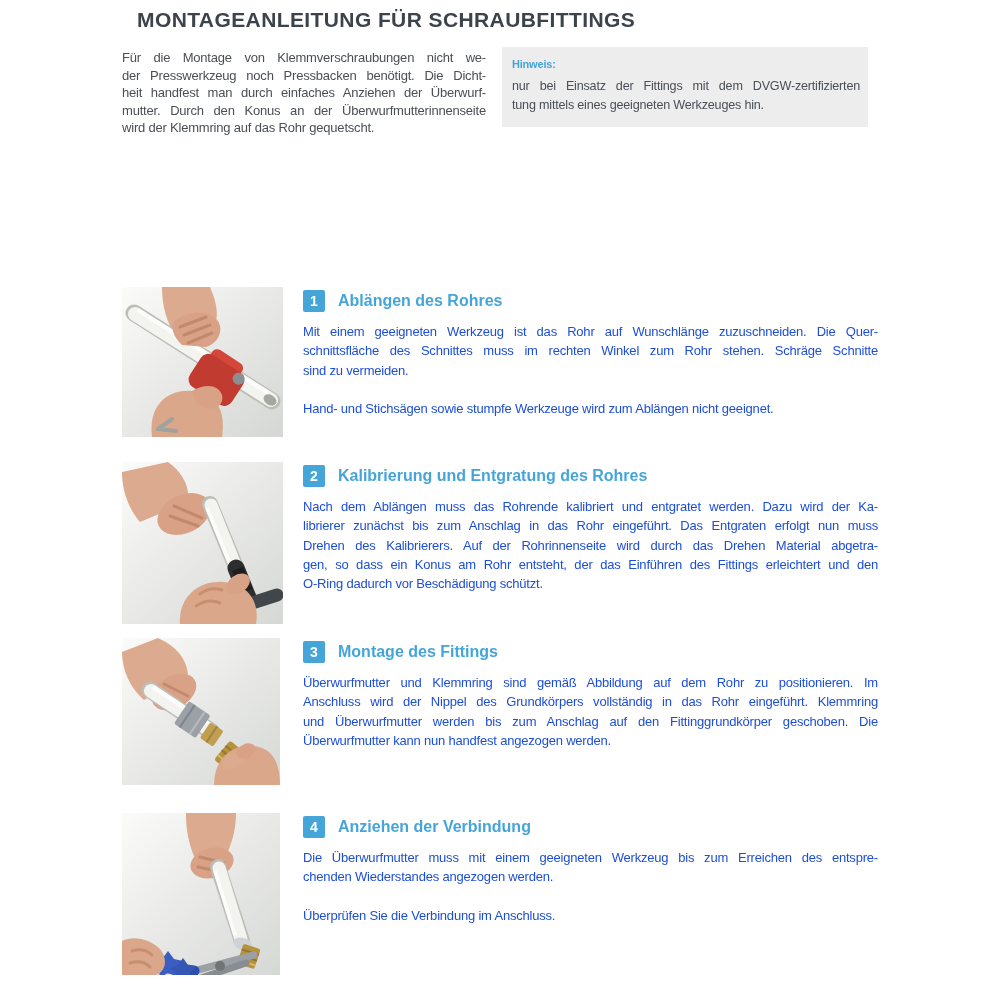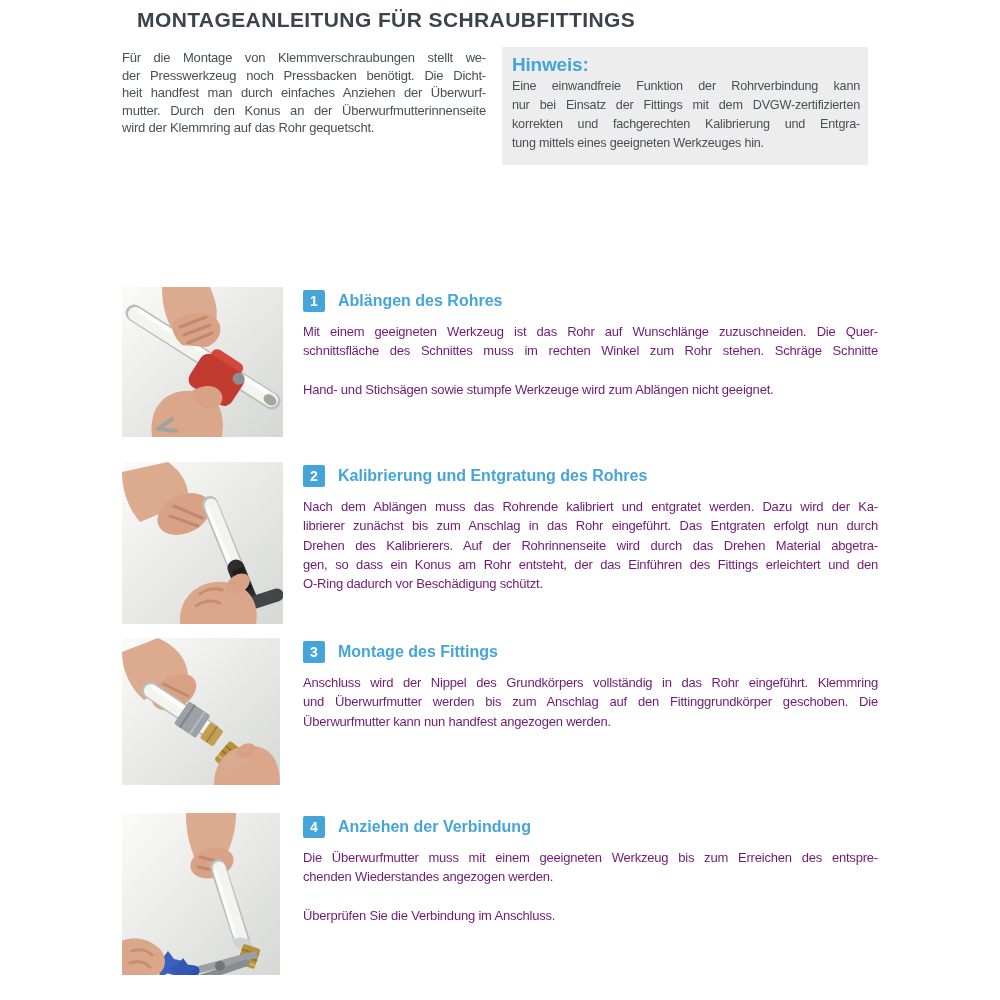--- a/index.html
+++ b/index.html
@@ -21,63 +21,61 @@
     font-size: 13px; line-height: 17.6px; letter-spacing: -0.2px;
     color: #4a4f55;
   }
 
   .note {
     position: absolute; left: 502px; top: 47px; width: 366px;
     background: #ededee; padding: 8px 8px 12px 10px;
     font-size: 12.6px; line-height: 19px; letter-spacing: -0.2px;
     color: #4a4f55;
   }
-  .note-label { color: #45a5d8; font-weight: bold; font-size: 19px; margin-bottom: 3px; }
+  .note-label { color: #45a5d8; font-weight: bold; font-size: 11px; margin-bottom: 3px; }
 
   .step { position: absolute; left: 122px; width: 756px; }
   .step-1 { top: 287px; } .step-2 { top: 462px; } .step-3 { top: 638px; } .step-4 { top: 813px; }
 
   .step-photo { position: absolute; left: 0; top: 0; line-height: 0; }
   .step-body  { position: absolute; left: 181px; top: 3px; width: 575px; }
 
   .step-head { display: flex; align-items: center; margin-bottom: 10px; }
   .badge {
     width: 22px; height: 22px; border-radius: 2px; background: #45a5d8;
     color: #ffffff; font-weight: bold; font-size: 14px;
     display: flex; align-items: center; justify-content: center; flex: 0 0 auto;
   }
   .step-title { color: #45a5d8; font-weight: bold; font-size: 16px; margin-left: 13px; white-space: nowrap; }
 
-  .para { font-size: 13px; line-height: 19.3px; letter-spacing: -0.2px; color: #701a75; margin: 0 0 19px; }
+  .para { font-size: 13px; line-height: 19.3px; letter-spacing: -0.2px; color: #1d4ed8; margin: 0 0 19px; }
 
   
   .tline { white-space: nowrap; text-align: justify; text-align-last: justify; }
   .tline-last { text-align-last: left; }
 </style>
 </head>
 <body>
 
 <div class="page">
 
   <h1 class="title">MONTAGEANLEITUNG FÜR SCHRAUBFITTINGS</h1>
 
   <div class="intro">
-      <div class="tline">Für die Montage von Klemmverschraubungen stellt we-</div>
+      <div class="tline">Für die Montage von Klemmverschraubungen nicht we-</div>
       <div class="tline">der Presswerkzeug noch Pressbacken benötigt. Die Dicht-</div>
       <div class="tline">heit handfest man durch einfaches Anziehen der Überwurf-</div>
       <div class="tline">mutter. Durch den Konus an der Überwurfmutterinnenseite</div>
       <div class="tline tline-last">wird der Klemmring auf das Rohr gequetscht.</div>
     </div>
 
   <div class="note">
     <div class="note-label">Hinweis:</div>
     <div class="note-body">
-        <div class="tline">Eine einwandfreie Funktion der Rohrverbindung kann</div>
         <div class="tline">nur bei Einsatz der Fittings mit dem DVGW-zertifizierten</div>
-        <div class="tline">korrekten und fachgerechten Kalibrierung und Entgra-</div>
         <div class="tline tline-last">tung mittels eines geeigneten Werkzeuges hin.</div>
       </div>
   </div>
 
   <section class="step step-1">
     <div class="step-photo">
       <svg width="161" height="150" viewBox="0 0 161 150">
         <defs>
           <linearGradient id="bg1" x1="0" y1="0" x2="1" y2="1">
             <stop offset="0" stop-color="#fbfbfa"></stop>
@@ -103,20 +101,21 @@
       </svg>
     </div>
     <div class="step-body">
       <div class="step-head">
         <div class="badge">1</div>
         <div class="step-title">Ablängen des Rohres</div>
       </div>
       <div class="para">
           <div class="tline">Mit einem geeigneten Werkzeug ist das Rohr auf Wunschlänge zuzuschneiden. Die Quer-</div>
           <div class="tline">schnittsfläche des Schnittes muss im rechten Winkel zum Rohr stehen. Schräge Schnitte</div>
+          <div class="tline tline-last">sind zu vermeiden.</div>
         </div>
       <div class="para">
           <div class="tline tline-last">Hand- und Stichsägen sowie stumpfe Werkzeuge wird zum Ablängen nicht geeignet.</div>
         </div>
     </div>
   </section>
 
   <section class="step step-2">
     <div class="step-photo">
       <svg width="161" height="162" viewBox="0 0 161 162">
@@ -141,21 +140,21 @@
         <path d="M78,132 q10,-8 22,-4 M74,144 q12,-8 24,-3" stroke="#c78e70" stroke-width="3" fill="none" stroke-linecap="round"></path>
       </svg>
     </div>
     <div class="step-body">
       <div class="step-head">
         <div class="badge">2</div>
         <div class="step-title">Kalibrierung und Entgratung des Rohres</div>
       </div>
       <div class="para">
           <div class="tline">Nach dem Ablängen muss das Rohrende kalibriert und entgratet werden. Dazu wird der Ka-</div>
-          <div class="tline">librierer zunächst bis zum Anschlag in das Rohr eingeführt. Das Entgraten erfolgt nun durch</div>
+          <div class="tline">librierer zunächst bis zum Anschlag in das Rohr eingeführt. Das Entgraten erfolgt nun muss</div>
           <div class="tline">Drehen des Kalibrierers. Auf der Rohrinnenseite wird durch das Drehen Material abgetra-</div>
           <div class="tline">gen, so dass ein Konus am Rohr entsteht, der das Einführen des Fittings erleichtert und den</div>
           <div class="tline tline-last">O-Ring dadurch vor Beschädigung schützt.</div>
         </div>
     </div>
   </section>
 
   <section class="step step-3">
     <div class="step-photo">
       <svg width="158" height="147" viewBox="0 0 158 147">
@@ -191,20 +190,21 @@
         <ellipse cx="112" cy="122" rx="13" ry="8" transform="rotate(-30 112 122)" fill="#dcaa8e"></ellipse>
         <ellipse cx="124" cy="113" rx="10" ry="7" transform="rotate(-25 124 113)" fill="#d9a287"></ellipse>
       </svg>
     </div>
     <div class="step-body">
       <div class="step-head">
         <div class="badge">3</div>
         <div class="step-title">Montage des Fittings</div>
       </div>
       <div class="para">
+          <div class="tline">Überwurfmutter und Klemmring sind gemäß Abbildung auf dem Rohr zu positionieren. Im</div>
           <div class="tline">Anschluss wird der Nippel des Grundkörpers vollständig in das Rohr eingeführt. Klemmring</div>
           <div class="tline">und Überwurfmutter werden bis zum Anschlag auf den Fittinggrundkörper geschoben. Die</div>
           <div class="tline tline-last">Überwurfmutter kann nun handfest angezogen werden.</div>
         </div>
     </div>
   </section>
 
   <section class="step step-4">
     <div class="step-photo">
       <svg width="158" height="162" viewBox="0 0 158 162">

